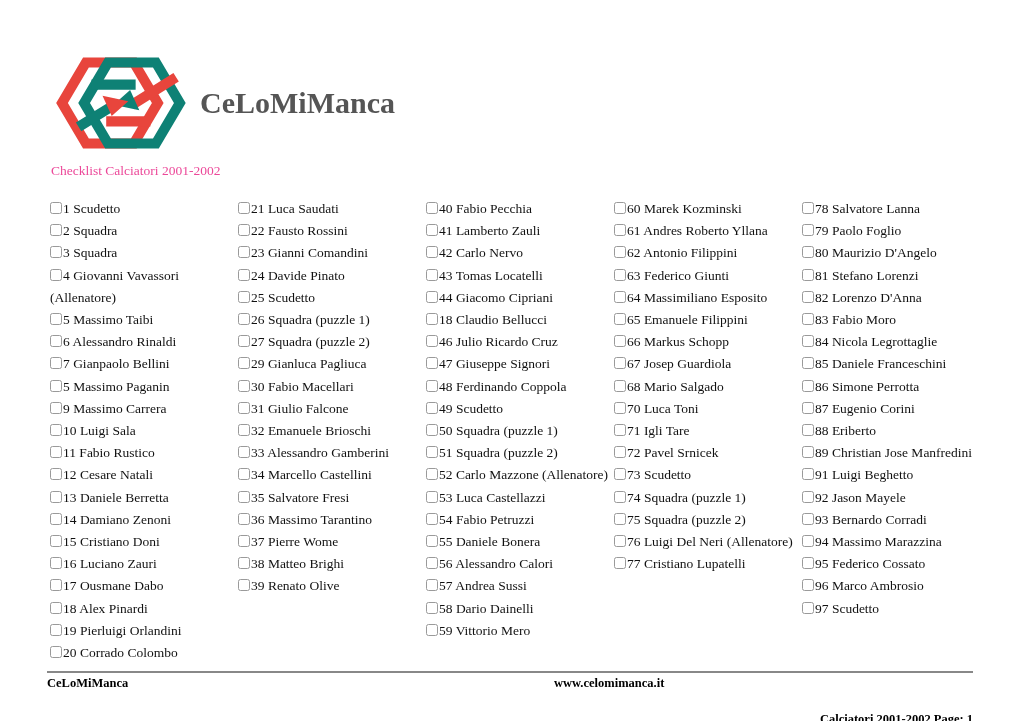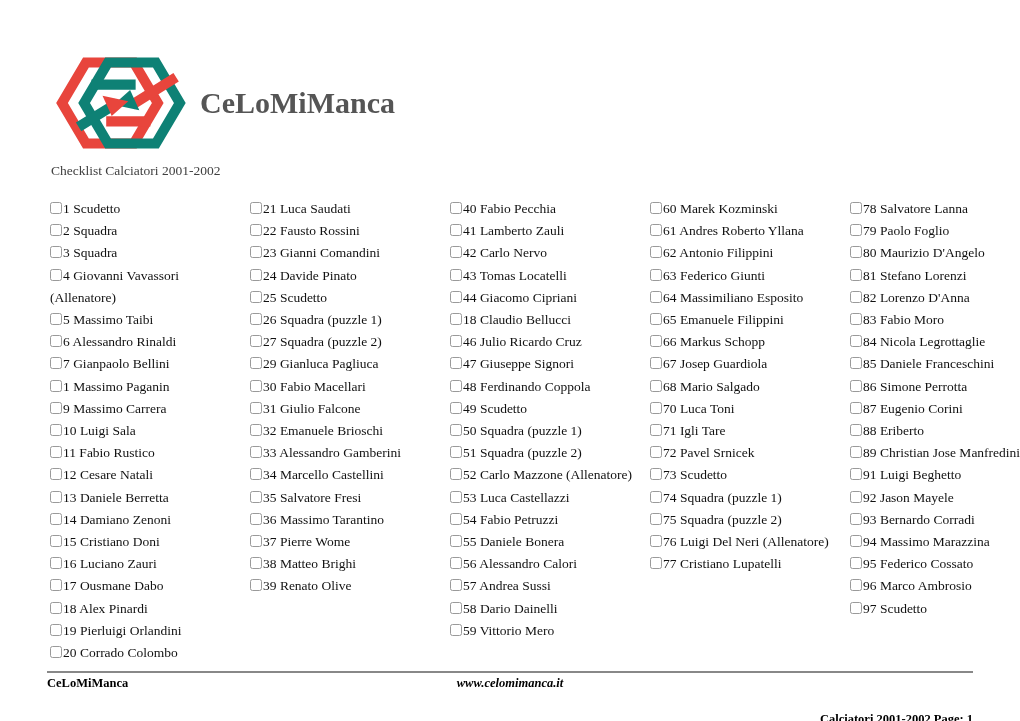--- a/index.html
+++ b/index.html
@@ -46,32 +46,32 @@
     white-space: nowrap;
     font-family: "Liberation Serif", "DejaVu Serif", serif;
   }
 
   
   .subtitle {
     position: absolute;
     left: 51px;
     top: 163px;
     font-size: 13.5px;
-    color: #404040;
+    color: #ec4899;
     white-space: nowrap;
   }
 
   
   .columns {
     position: absolute;
     left: 50px;
     top: 198px;
     width: 940px;
     display: flex;
-    gap: 12px;
+    gap: 0px;
   }
   .column {
     width: 188px;
     flex: 0 0 188px;
     padding-right: 4px;
     box-sizing: border-box;
   }
   .item {
     font-size: 13.5px;
     line-height: 22.2px;
@@ -109,21 +109,21 @@
     top: 676px;
     width: 926px;
     height: 20px;
     display: flex;
     align-items: flex-start;
     font-size: 12.5px;
     font-weight: bold;
     color: #000000;
   }
   .footer-left   { flex: 1 1 0; text-align: left; }
-  .footer-center { flex: 1 1 0; text-align: center; font-style: italic; }
+  .footer-center { flex: 1 1 0; text-align: right; }
   .footer-right  { flex: 1 1 0; text-align: right; margin-top: 36px; }
 </style>
 </head>
 <body>
 
 <div class="page">
 
   <div class="header">
     <div class="logo-mark">
       <svg viewBox="0 0 150 100" width="140" height="92" aria-hidden="true">
@@ -147,21 +147,21 @@
 
   <div class="columns" id="columns">
       <div class="column">
         <div class="item"><span class="cbox"></span><span class="item-label">1 Scudetto</span></div>
         <div class="item"><span class="cbox"></span><span class="item-label">2 Squadra</span></div>
         <div class="item"><span class="cbox"></span><span class="item-label">3 Squadra</span></div>
         <div class="item"><span class="cbox"></span><span class="item-label">4 Giovanni Vavassori (Allenatore)</span></div>
         <div class="item"><span class="cbox"></span><span class="item-label">5 Massimo Taibi</span></div>
         <div class="item"><span class="cbox"></span><span class="item-label">6 Alessandro Rinaldi</span></div>
         <div class="item"><span class="cbox"></span><span class="item-label">7 Gianpaolo Bellini</span></div>
-        <div class="item"><span class="cbox"></span><span class="item-label">1 Massimo Paganin</span></div>
+        <div class="item"><span class="cbox"></span><span class="item-label">5 Massimo Paganin</span></div>
         <div class="item"><span class="cbox"></span><span class="item-label">9 Massimo Carrera</span></div>
         <div class="item"><span class="cbox"></span><span class="item-label">10 Luigi Sala</span></div>
         <div class="item"><span class="cbox"></span><span class="item-label">11 Fabio Rustico</span></div>
         <div class="item"><span class="cbox"></span><span class="item-label">12 Cesare Natali</span></div>
         <div class="item"><span class="cbox"></span><span class="item-label">13 Daniele Berretta</span></div>
         <div class="item"><span class="cbox"></span><span class="item-label">14 Damiano Zenoni</span></div>
         <div class="item"><span class="cbox"></span><span class="item-label">15 Cristiano Doni</span></div>
         <div class="item"><span class="cbox"></span><span class="item-label">16 Luciano Zauri</span></div>
         <div class="item"><span class="cbox"></span><span class="item-label">17 Ousmane Dabo</span></div>
         <div class="item"><span class="cbox"></span><span class="item-label">18 Alex Pinardi</span></div>

